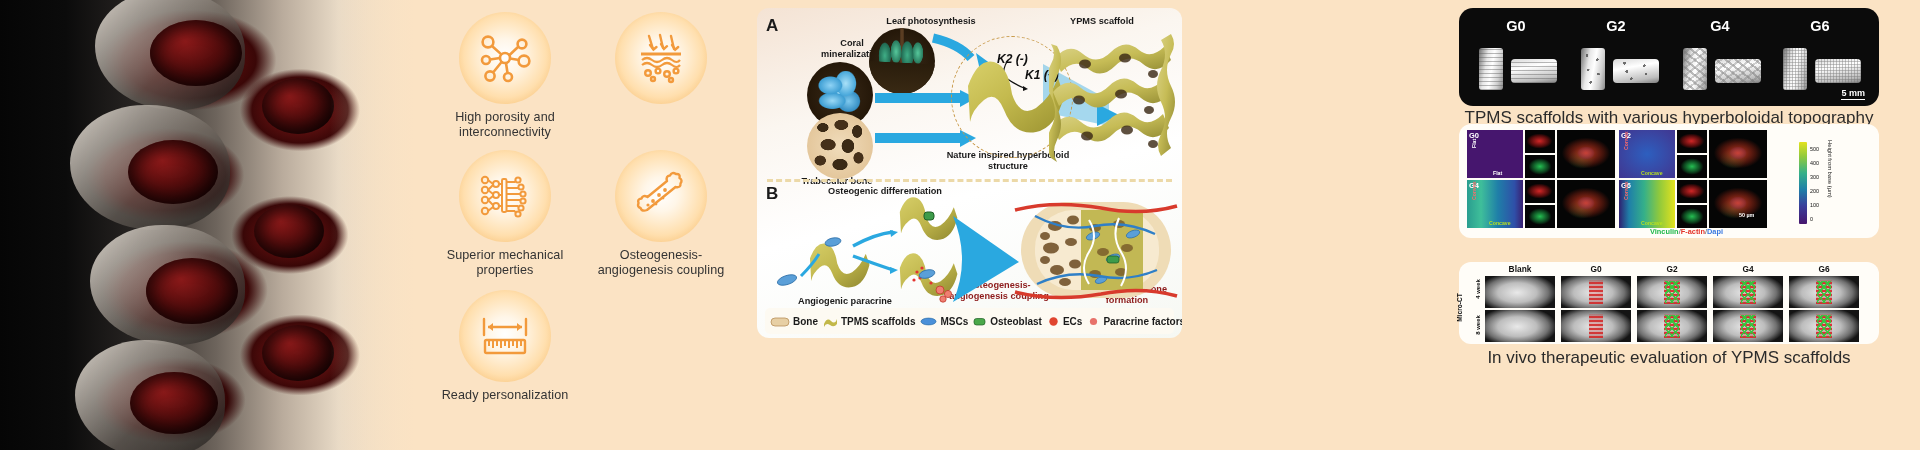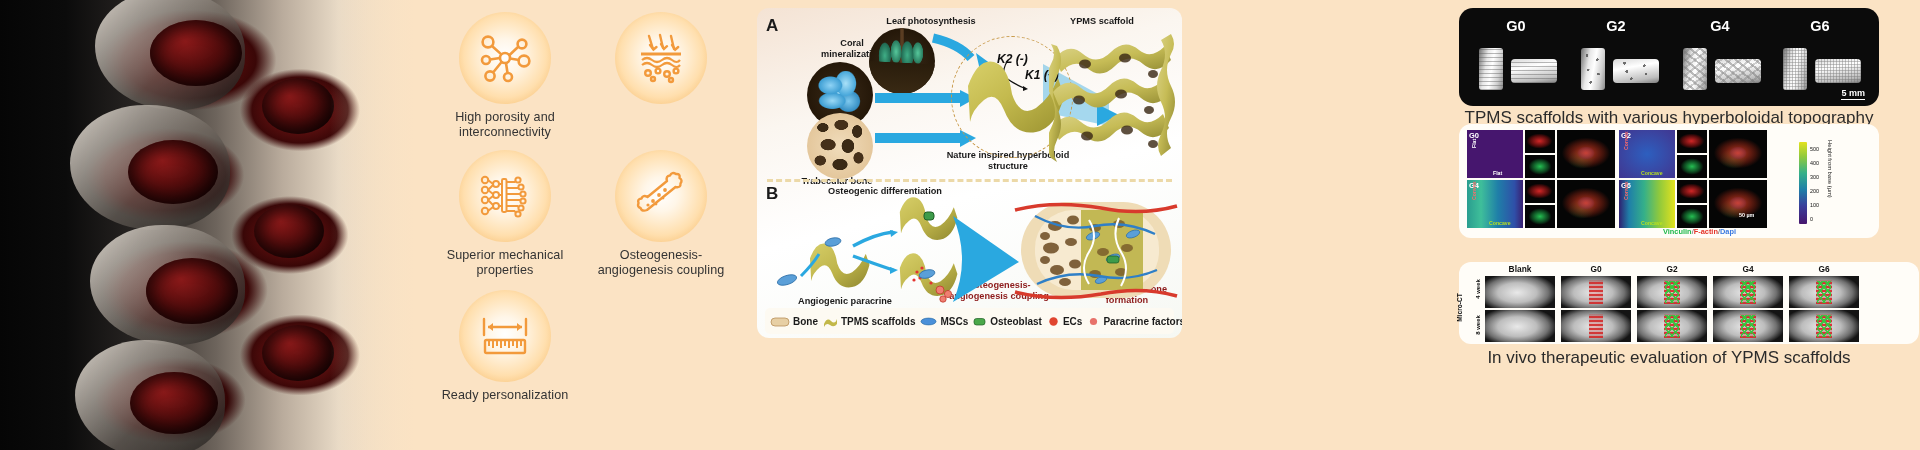--- a/index.html
+++ b/index.html
@@ -140,21 +140,21 @@
   .scaf-tex { position: absolute; inset: 0; border-radius: inherit; opacity: 0.78; }
   .t0 { background: repeating-linear-gradient(0deg, rgba(90,90,90,0.55) 0 1.5px, rgba(255,255,255,0) 1.5px 4px); }
   .t2 { background: radial-gradient(circle 2.2px at 25% 18%, #4a4a4a 60%, rgba(0,0,0,0) 62%), radial-gradient(circle 2.2px at 68% 28%, #4a4a4a 60%, rgba(0,0,0,0) 62%), radial-gradient(circle 2.2px at 30% 52%, #4a4a4a 60%, rgba(0,0,0,0) 62%), radial-gradient(circle 2.2px at 72% 62%, #4a4a4a 60%, rgba(0,0,0,0) 62%), radial-gradient(circle 2.2px at 40% 82%, #4a4a4a 60%, rgba(0,0,0,0) 62%); }
   .t4 { background: repeating-linear-gradient(38deg, rgba(120,120,120,0.6) 0 2px, rgba(255,255,255,0) 2px 6px), repeating-linear-gradient(-38deg, rgba(120,120,120,0.45) 0 2px, rgba(255,255,255,0) 2px 6px); }
   .t6 { background: repeating-linear-gradient(0deg, rgba(110,110,110,0.5) 0 1px, rgba(255,255,255,0) 1px 3px), repeating-linear-gradient(90deg, rgba(110,110,110,0.5) 0 1px, rgba(255,255,255,0) 1px 3px); }
   .scalebar-wrap { position: absolute; right: 14px; bottom: 6px; text-align: center; }
   .scalebar-text { font-size: 9px; font-weight: bold; color: #fff; border-bottom: 1.6px solid #fff; padding-bottom: 1px; }
 
   .white-card { position: absolute; background: #fffdf8; border-radius: 12px; }
   .fluor-card { left: 1459px; top: 124px; width: 420px; height: 114px; }
-  .ct-card { left: 1459px; top: 262px; width: 460px; height: 82px; }
+  .ct-card { left: 1459px; top: 262px; width: 420px; height: 82px; }
 
   .fl-cell { position: absolute; overflow: hidden; }
   .fl-map-flat { background: #46166e; }
   .fl-map-g2 { background: radial-gradient(ellipse 120% 120% at 50% 50%, #2d5fbf 0%, #3d3f9a 45%, #4a1c78 100%); }
   .fl-map-g4 { background: linear-gradient(90deg, #2a9d8f 0%, #3fbf9a 25%, #1f7fa8 55%, #2f4fa8 85%, #3a2070 100%); }
   .fl-map-g6 { background: linear-gradient(90deg, #2f2070 0%, #1f7fa8 18%, #35b089 45%, #90c93c 72%, #e2e21f 100%); }
   .fl-dark { background: #050505; }
   .fl-red::after { content:""; position:absolute; inset:0;
     background: radial-gradient(ellipse 55% 42% at 48% 48%, rgba(220,40,40,0.95) 0%, rgba(140,16,16,0.55) 55%, rgba(0,0,0,0) 78%); }
   .fl-grn::after { content:""; position:absolute; inset:0;
@@ -614,21 +614,21 @@
 
     <div class="cbar" style="left:340px;top:18px;height:82px;"></div>
     <div class="cbar-tick" style="left:351px;top:22px;">500</div>
     <div class="cbar-tick" style="left:351px;top:36px;">400</div>
     <div class="cbar-tick" style="left:351px;top:50px;">300</div>
     <div class="cbar-tick" style="left:351px;top:64px;">200</div>
     <div class="cbar-tick" style="left:351px;top:78px;">100</div>
     <div class="cbar-tick" style="left:351px;top:92px;">0</div>
     <div class="cbar-title" style="left:374px;top:16px;">Height from base (µm)</div>
 
-    <div style="position:absolute;left:204px;bottom:0px;">
+    <div style="position:absolute;left:191px;bottom:0px;">
       <span class="stain-legend" style="position:relative;color:#1fb84a;">Vinculin</span><span style="font-size:7.4px;color:#555;">/</span><span class="stain-legend" style="position:relative;color:#e4342a;">F-actin</span><span style="font-size:7.4px;color:#555;">/</span><span class="stain-legend" style="position:relative;color:#3b7ae0;">Dapi</span>
     </div>
   </div>
 
 
   <div class="white-card ct-card">
     <div class="ct-side" style="left:-14px;top:42px;">Micro-CT</div>
     <div class="ct-side" style="left:9px;top:24px;font-size:6px;">4 week</div>
     <div class="ct-side" style="left:9px;top:60px;font-size:6px;">8 week</div>
 

